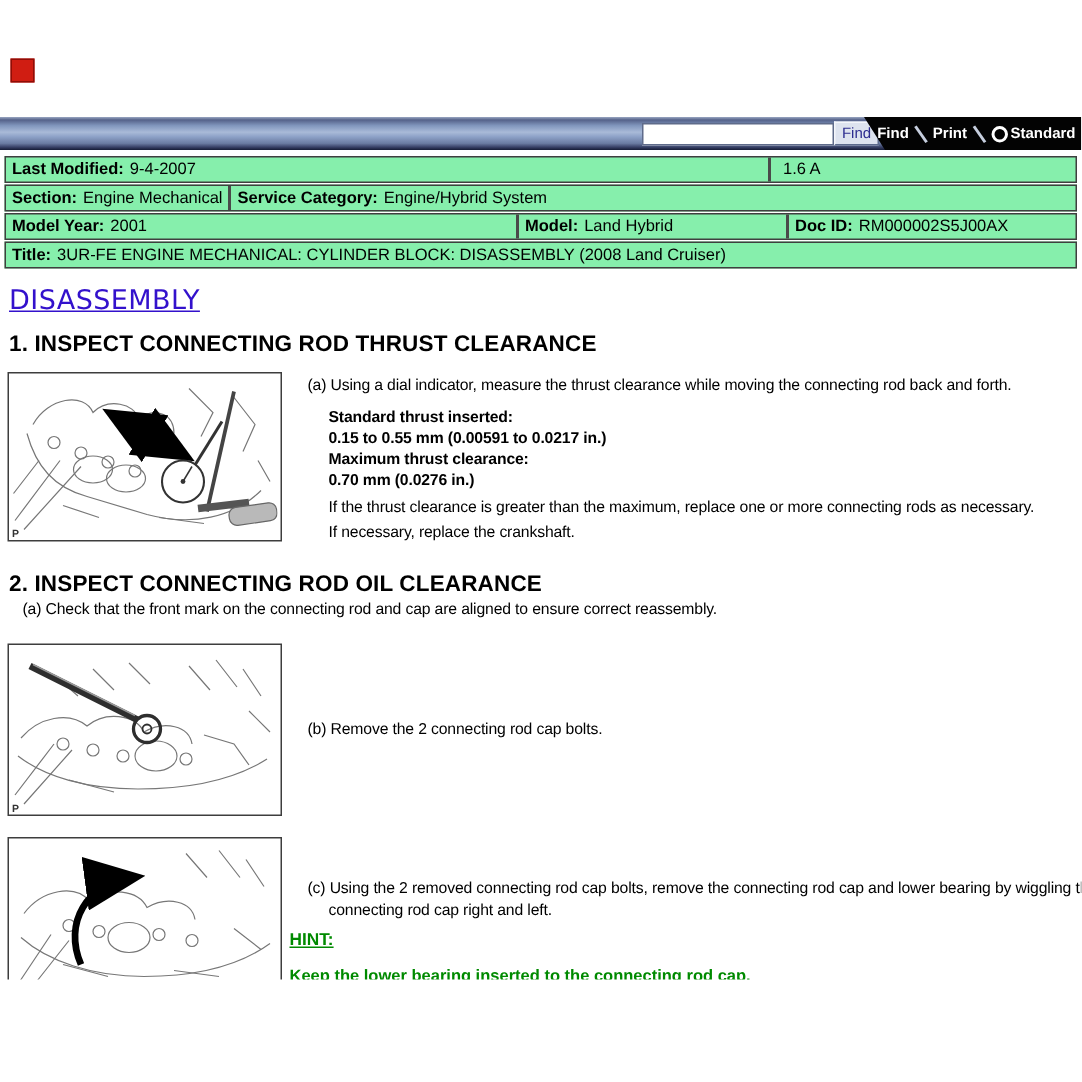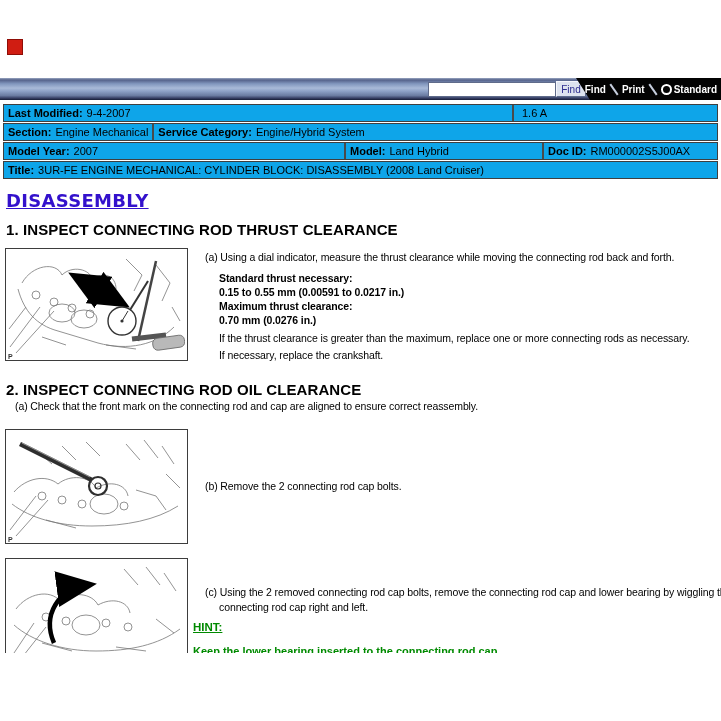--- a/index.html
+++ b/index.html
@@ -27,31 +27,31 @@
     background:#030303;
     clip-path:polygon(0 0,145px 0,145px 22px,14px 22px);
     display:flex;align-items:center;justify-content:flex-end;
     gap:7px;padding-right:4px;box-sizing:border-box;}
   .menu-item{color:#ffffff;font-size:10px;font-weight:bold;white-space:nowrap;cursor:pointer;}
   .menu-sep{width:2px;height:13px;background:#c6cede;transform:rotate(-35deg);}
   .circle-icon{width:7px;height:7px;border:2px solid #ffffff;border-radius:50%;display:inline-block;}
   .standard-wrap{display:flex;align-items:center;gap:2px;}
   
   .info-table{position:absolute;left:3px;top:104px;width:715px;box-sizing:border-box;}
-  .trow{display:flex;height:16px;border:1px solid #3f3f3f;margin-bottom:1px;background:#0ea5e9;}
+  .trow{display:flex;height:16px;border:1px solid #3f3f3f;margin-bottom:1px;background:#86efac;}
   .tcell{display:flex;align-items:center;padding:0 4px;font-size:11px;color:#000;
     border-right:2px solid #4a4a4a;box-sizing:border-box;overflow:hidden;white-space:nowrap;}
   .tcell:last-child{border-right:none;flex:1;}
   .lbl{font-weight:bold;}
   .val{margin-left:4px;}
   .w508{width:510px;flex:none;}
   .w340{width:342px;flex:none;}
-  .w168{width:198px;flex:none;}
-  
-  .main-heading{position:absolute;left:6px;top:190px;font-size:18px;font-weight:bold;
+  .w168{width:180px;flex:none;}
+  
+  .main-heading{position:absolute;left:6px;top:190px;font-size:18px;font-weight:normal;
     color:#3311CC;text-decoration:underline;font-family:"DejaVu Sans","Liberation Sans",sans-serif;
     letter-spacing:0.3px;cursor:pointer;}
   .sec-heading{position:absolute;font-size:15px;font-weight:bold;color:#000;letter-spacing:0.1px;}
   .body-text{position:absolute;font-size:10.5px;color:#000;letter-spacing:-0.1px;line-height:13px;}
   .bold{font-weight:bold;}
   .nowrap-clip{white-space:nowrap;overflow:hidden;}
   .hint-label{position:absolute;font-size:11.5px;font-weight:bold;color:#008A00;text-decoration:underline;}
   .hint-text{position:absolute;font-size:11px;font-weight:bold;color:#008A00;}
   
   .figure{position:absolute;left:5px;width:181px;background:#fff;border:1px solid #3d3d3d;}
@@ -97,21 +97,21 @@
       <span class="val">Engine Mechanical</span>
     </div>
     <div class="tcell w340">
       <span class="lbl">Service Category:</span>
       <span class="val">Engine/Hybrid System</span>
     </div>
   </div>
   <div class="trow">
     <div class="tcell w340">
       <span class="lbl">Model Year:</span>
-      <span class="val">2007</span>
+      <span class="val">2001</span>
     </div>
     <div class="tcell w168">
       <span class="lbl">Model:</span>
       <span class="val">Land Hybrid</span>
     </div>
     <div class="tcell">
       <span class="lbl">Doc ID:</span>
       <span class="val">RM000002S5J00AX</span>
     </div>
   </div>
@@ -153,21 +153,21 @@
     <rect x="146" y="90" width="32" height="12" rx="5" fill="#b9b9b9" stroke="#666" stroke-width="0.8" transform="rotate(-8 146 90)"></rect>
     <circle cx="116" cy="72" r="14" fill="#fff" stroke="#333" stroke-width="1.4"></circle>
     <circle cx="116" cy="72" r="1.6" fill="#333"></circle>
     <line x1="116" y1="72" x2="122" y2="62" stroke="#333" stroke-width="1"></line>
     <line x1="124" y1="61" x2="142" y2="32" stroke="#333" stroke-width="2"></line>
   </svg>
   <span class="fig-p">P</span>
 </div>
 
 <div class="body-text" style="left:205px;top:251px;width:513px;">(a) Using a dial indicator, measure the thrust clearance while moving the connecting rod back and forth.</div>
-<div class="body-text bold" style="left:219px;top:272px;">Standard thrust necessary:</div>
+<div class="body-text bold" style="left:219px;top:272px;">Standard thrust inserted:</div>
 <div class="body-text bold" style="left:219px;top:286px;">0.15 to 0.55 mm (0.00591 to 0.0217 in.)</div>
 <div class="body-text bold" style="left:219px;top:300px;">Maximum thrust clearance:</div>
 <div class="body-text bold" style="left:219px;top:314px;">0.70 mm (0.0276 in.)</div>
 <div class="body-text" style="left:219px;top:332px;width:500px;">If the thrust clearance is greater than the maximum, replace one or more connecting rods as necessary.</div>
 <div class="body-text" style="left:219px;top:349px;">If necessary, replace the crankshaft.</div>
 
 <div class="sec-heading" style="left:6px;top:381px;">2. INSPECT CONNECTING ROD OIL CLEARANCE</div>
 <div class="body-text" style="left:15px;top:400px;width:700px;">(a) Check that the front mark on the connecting rod and cap are aligned to ensure correct reassembly.</div>
 
 <div class="figure fig2">

